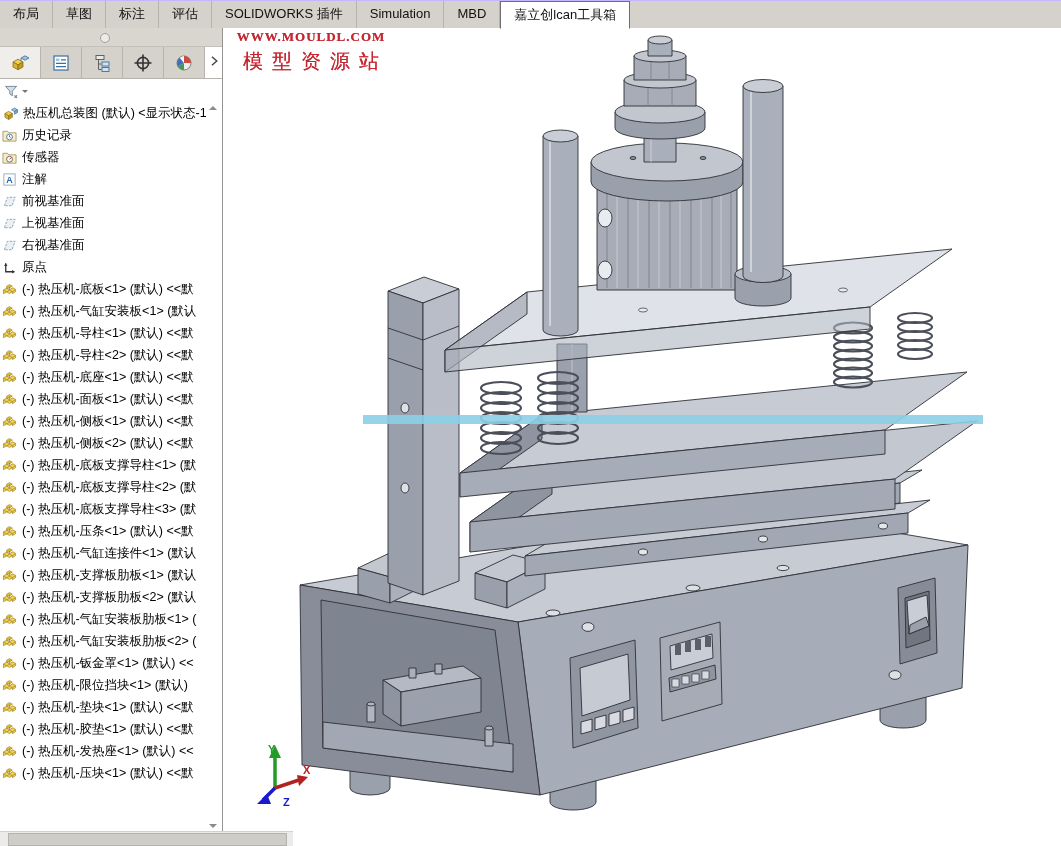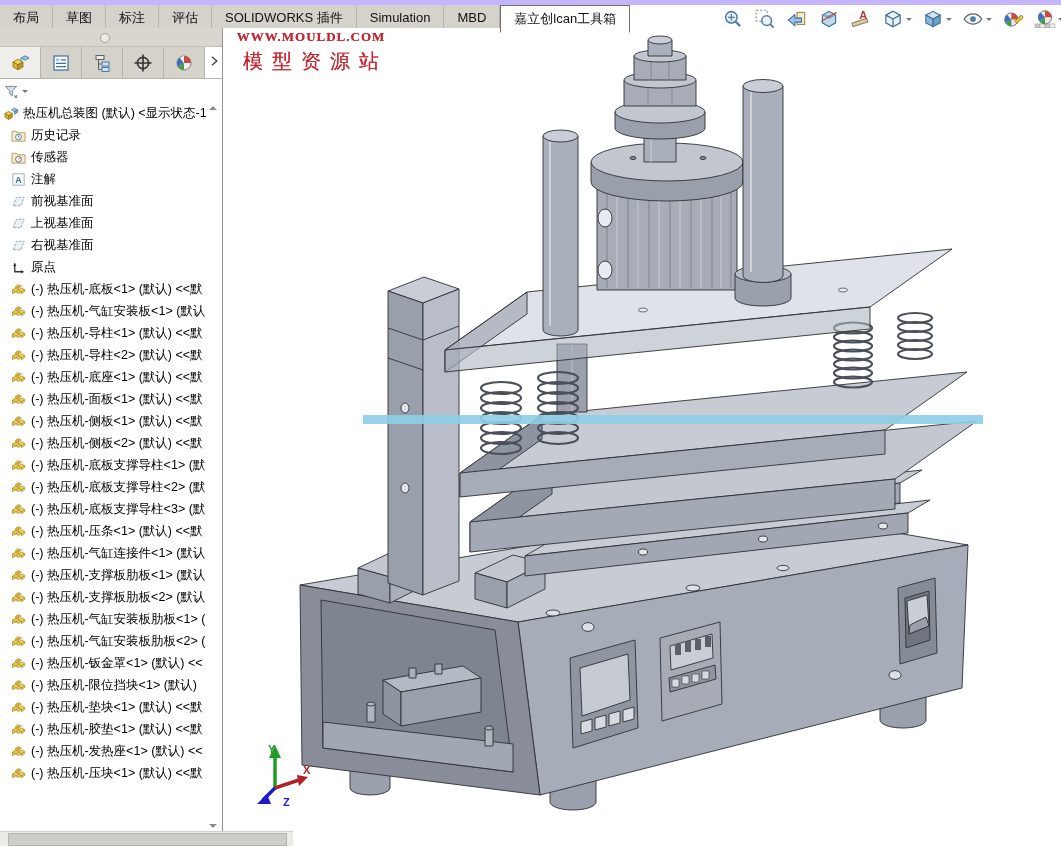--- a/index.html
+++ b/index.html
@@ -2,21 +2,21 @@
 <html><head>
 <meta charset="utf-8">
 <style>
   html,body{margin:0;padding:0;}
   body{width:1061px;height:846px;overflow:hidden;position:relative;background:#fff;
        font-family:"Liberation Sans","DejaVu Sans",sans-serif;-webkit-font-smoothing:antialiased;}
   .app{position:absolute;inset:0;}
 
   
   .tabbar{position:absolute;left:0;top:0;width:1061px;height:28px;background:#fff;
-          border-top:5px solid #c4b5fd;display:flex;align-items:stretch;}
+          border-top:1px solid #c4b5fd;display:flex;align-items:stretch;flex-direction:column;}
   .tabs-wrap{display:flex;background:#d5d1cb;border-bottom:1px solid #a5a19b;}
   .rtab{padding:0 13px;font-size:13px;color:#111;line-height:26px;border-right:1px solid #b7b3ad;
         white-space:nowrap;cursor:default;}
   .rtab.active{background:#fff;border:1px solid #6f6f6f;border-bottom:1px solid #fff;
         margin-bottom:-1px;position:relative;z-index:2;}
   .hud-wrap{display:flex;align-items:center;gap:10px;margin-left:92px;}
   .hud{display:flex;align-items:center;gap:2px;}
   .hud .hicon{width:22px;height:22px;display:inline-block;}
   .hud .hicon svg{width:22px;height:22px;display:block;}
   .caret{width:0;height:0;border:3px solid transparent;border-top-color:#777;margin-top:4px;}
@@ -30,21 +30,21 @@
   .ptabs{height:31px;background:#d5d1cb;display:flex;align-items:stretch;border-bottom:1px solid #b7b3ad;}
   .ptab{width:40px;display:flex;align-items:center;justify-content:center;border-right:1px solid #b7b3ad;}
   .ptab svg{width:20px;height:20px;}
   .ptab.active{background:#f0eeea;}
   .ptab-expand{margin-left:auto;width:22px;display:flex;align-items:center;justify-content:center;background:#fff;}
   .ptab-expand svg{width:14px;height:14px;}
   .filter-row{height:24px;background:#fff;border-bottom:1px solid #e3e1de;display:flex;align-items:center;padding-left:3px;gap:2px;}
   .filter-row svg{width:17px;height:17px;}
   .tree{position:absolute;left:0;top:74px;right:0;bottom:0;overflow:hidden;background:#fff;}
   .tree-row{height:22px;display:flex;align-items:center;white-space:nowrap;overflow:hidden;
-            padding-left:11px;padding-right:16px;font-size:12.5px;color:#000;}
+            padding-left:2px;padding-right:16px;font-size:12.5px;color:#000;}
   .tree-row.root{padding-left:3px;}
   .t-icon{width:15px;height:15px;flex:0 0 15px;margin-right:5px;}
   .t-icon svg{width:15px;height:15px;display:block;}
   .vscroll{position:absolute;right:1px;top:74px;bottom:14px;width:15px;background:#fff;}
   .varrow{position:absolute;left:3px;width:0;height:0;border:4px solid transparent;}
   .varrow.up{top:4px;border-bottom-color:#8a8a8a;border-top-width:0;}
   .varrow.down{bottom:4px;border-top-color:#8a8a8a;border-bottom-width:0;}
   .hscroll{position:absolute;left:0;bottom:0;width:293px;height:14px;background:#ecebe9;
            border-top:1px solid #d2d0cc;z-index:6;}
   .hthumb{position:absolute;left:8px;top:1px;width:277px;height:11px;background:#cfcdc8;border:1px solid #b5b3ae;}

